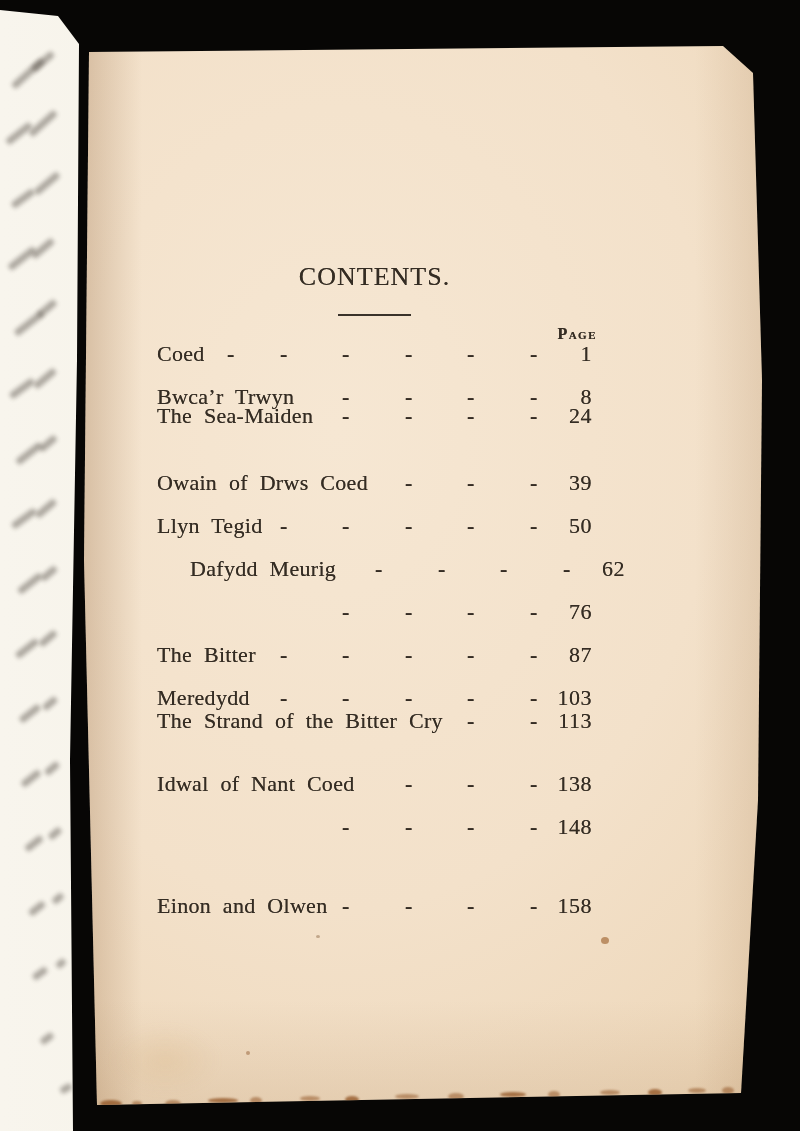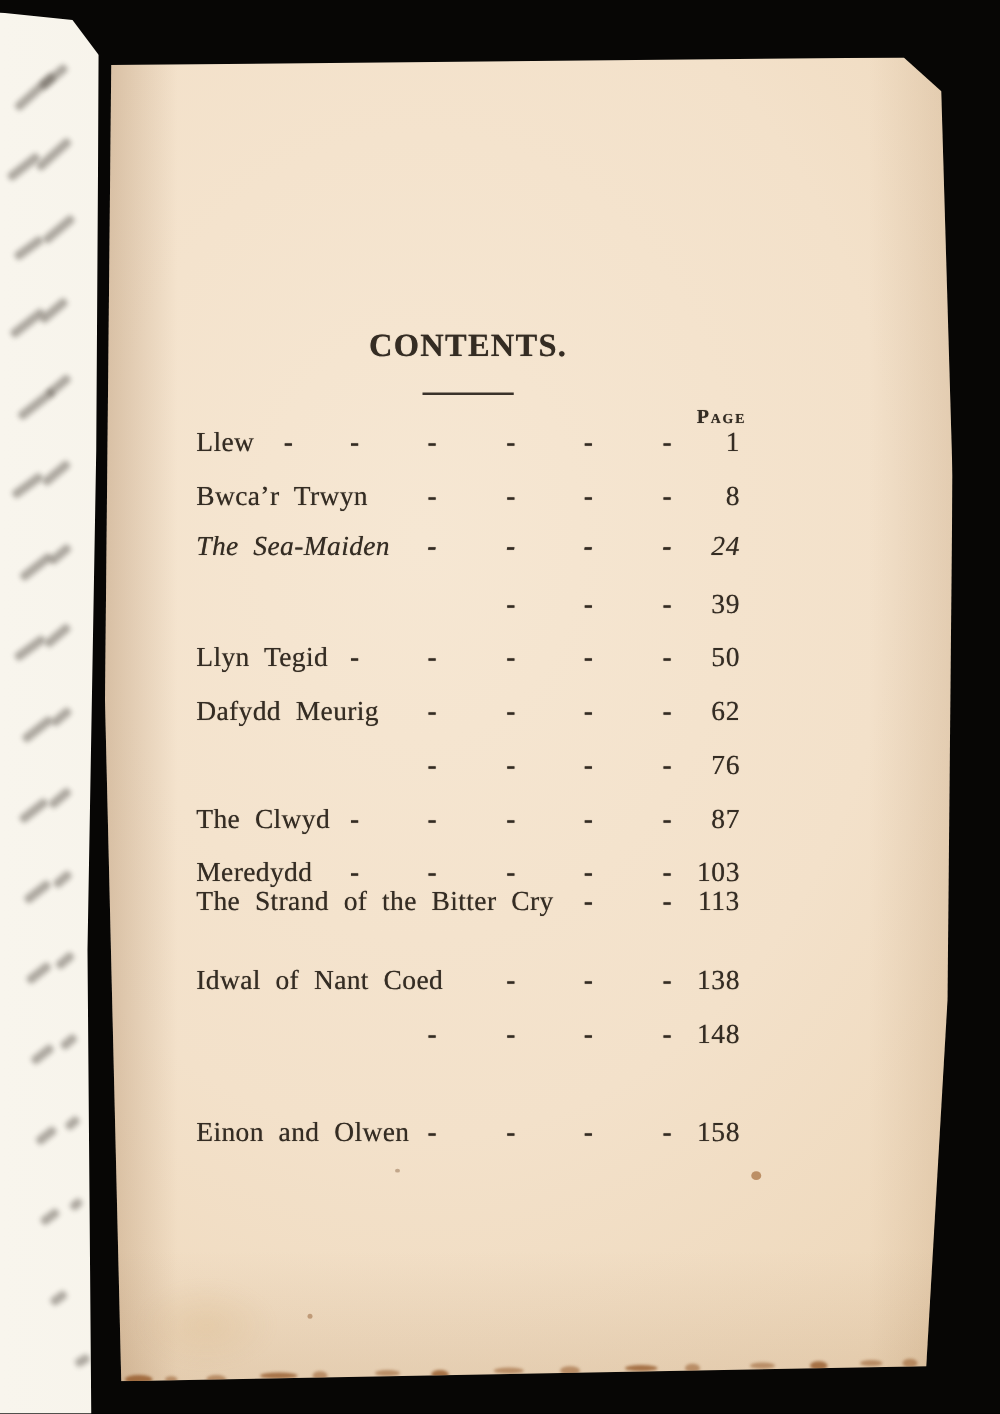--- a/index.html
+++ b/index.html
@@ -33,21 +33,21 @@
     background:linear-gradient(to right,rgba(150,105,60,0),rgba(145,100,55,.16));
   }
   .bottom-shade{
     position:absolute;left:84px;top:1000px;width:680px;height:110px;
     background:linear-gradient(to bottom,rgba(140,95,50,0),rgba(140,95,50,.12));
   }
   
   .print{color:#342c23;text-shadow:0 0 .6px rgba(52,44,35,.75);filter:blur(.3px);}
   .heading{
     position:absolute;left:157px;top:262px;width:435px;margin:0;
-    text-align:center;font-size:26px;font-weight:bold;letter-spacing:1px;
+    text-align:center;font-size:26px;font-weight:normal;letter-spacing:1px;
   }
   .rule{
     position:absolute;left:338px;top:314px;width:73px;height:2px;
     background:#3a322a;filter:blur(.3px);
   }
   .page-label{
     position:absolute;right:203px;top:325px;
     font-variant:small-caps;font-size:16px;font-weight:600;letter-spacing:1.5px;
   }
   .entries{position:absolute;left:157px;top:0;width:435px;height:1131px;}
@@ -112,77 +112,78 @@
     <div class="gutter-shadow"></div>
     <div class="right-shade"></div>
     <div class="bottom-shade"></div>
 
     <h1 class="heading print">CONTENTS.</h1>
     <div class="rule"></div>
     <div class="page-label print">Page</div>
 
     <div class="entries print">
         <div class="entry" style="top: 339px;">
-          <span class="title">Llew</span>
+          <span class="title">Coed</span>
           <span class="dash" style="left: 70px;">-</span>
           <span class="dash" style="left: 123px;">-</span>
           <span class="dash" style="left: 185px;">-</span>
           <span class="dash" style="left: 248px;">-</span>
           <span class="dash" style="left: 310px;">-</span>
           <span class="dash" style="left: 373px;">-</span>
           <span class="num">1</span>
         </div>
         <div class="entry" style="top: 382px;">
           <span class="title">Bwca’r Trwyn</span>
           <span class="dash" style="left: 185px;">-</span>
           <span class="dash" style="left: 248px;">-</span>
           <span class="dash" style="left: 310px;">-</span>
           <span class="dash" style="left: 373px;">-</span>
           <span class="num">8</span>
         </div>
-        <div class="entry" style="top: 422px; font-style: italic;">
+        <div class="entry" style="top: 401px;">
           <span class="title">The Sea-Maiden</span>
           <span class="dash" style="left: 185px;">-</span>
           <span class="dash" style="left: 248px;">-</span>
           <span class="dash" style="left: 310px;">-</span>
           <span class="dash" style="left: 373px;">-</span>
           <span class="num">24</span>
         </div>
         <div class="entry" style="top: 468px;">
+          <span class="title">Owain of Drws Coed</span>
           <span class="dash" style="left: 248px;">-</span>
           <span class="dash" style="left: 310px;">-</span>
           <span class="dash" style="left: 373px;">-</span>
           <span class="num">39</span>
         </div>
         <div class="entry" style="top: 511px;">
           <span class="title">Llyn Tegid</span>
           <span class="dash" style="left: 123px;">-</span>
           <span class="dash" style="left: 185px;">-</span>
           <span class="dash" style="left: 248px;">-</span>
           <span class="dash" style="left: 310px;">-</span>
           <span class="dash" style="left: 373px;">-</span>
           <span class="num">50</span>
         </div>
-        <div class="entry" style="top: 554px;">
+        <div class="entry" style="top: 554px; margin-left: 33px;">
           <span class="title">Dafydd Meurig</span>
           <span class="dash" style="left: 185px;">-</span>
           <span class="dash" style="left: 248px;">-</span>
           <span class="dash" style="left: 310px;">-</span>
           <span class="dash" style="left: 373px;">-</span>
           <span class="num">62</span>
         </div>
         <div class="entry" style="top: 597px;">
           <span class="dash" style="left: 185px;">-</span>
           <span class="dash" style="left: 248px;">-</span>
           <span class="dash" style="left: 310px;">-</span>
           <span class="dash" style="left: 373px;">-</span>
           <span class="num">76</span>
         </div>
         <div class="entry" style="top: 640px;">
-          <span class="title">The Clwyd</span>
+          <span class="title">The Bitter</span>
           <span class="dash" style="left: 123px;">-</span>
           <span class="dash" style="left: 185px;">-</span>
           <span class="dash" style="left: 248px;">-</span>
           <span class="dash" style="left: 310px;">-</span>
           <span class="dash" style="left: 373px;">-</span>
           <span class="num">87</span>
         </div>
         <div class="entry" style="top: 683px; text-decoration: underline;">
           <span class="title">Meredydd</span>
           <span class="dash" style="left: 123px;">-</span>

